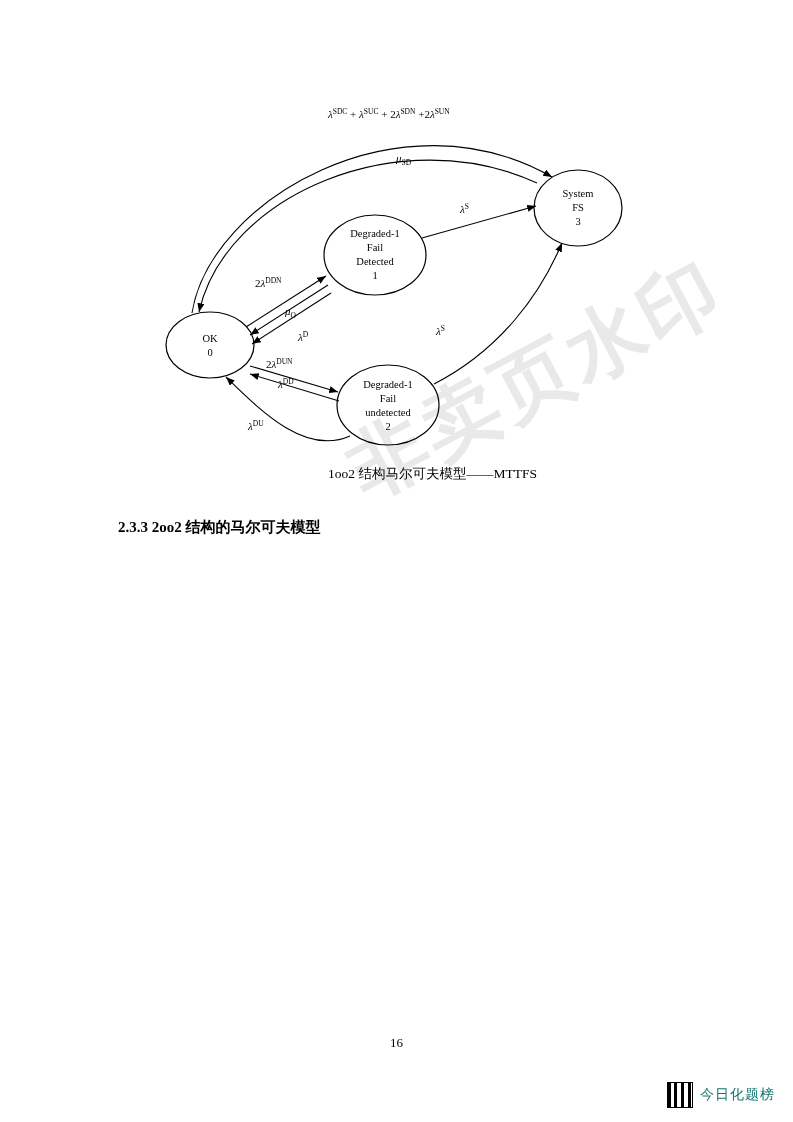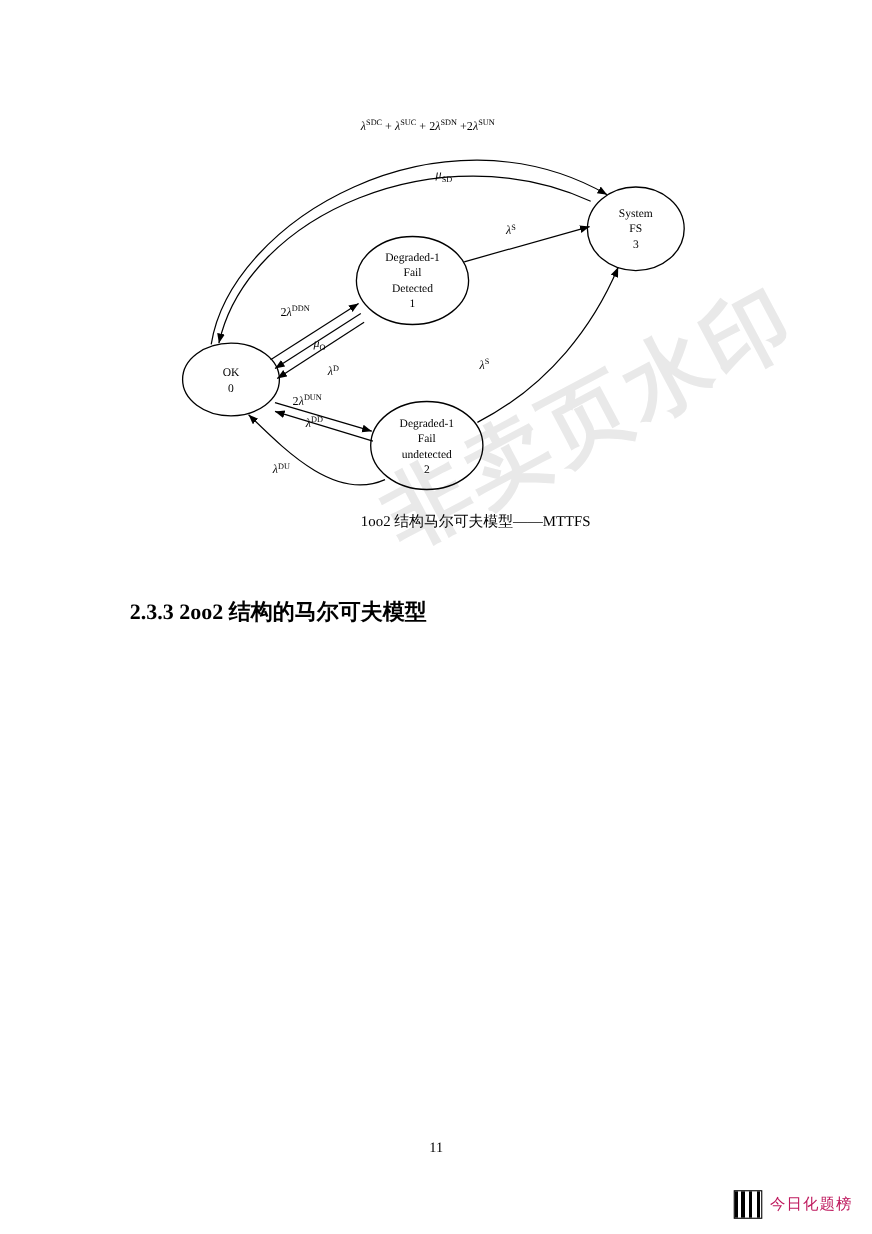--- a/index.html
+++ b/index.html
@@ -58,22 +58,22 @@
     text-align: center;
     font-size: 13.5px;
     z-index: 2;
     margin-left: 36px;
   }
 
   
   .section-heading {
     position: absolute;
     left: 118px;
-    top: 543px;
-    font-size: 20px;
+    top: 518px;
+    font-size: 15px;
     font-weight: bold;
     z-index: 2;
   }
   .para {
     position: absolute;
     left: 118px;
     top: 565px;
     width: 558px;
     font-size: 14.5px;
     line-height: 28px;
@@ -107,21 +107,21 @@
     height: 26px;
     background:
       linear-gradient(90deg,#000 0 3px,transparent 3px 6px,#000 6px 9px,transparent 9px 13px,#000 13px 16px,transparent 16px 20px,#000 20px 23px,transparent 23px 26px),
       #fff;
     border: 1px solid #000;
     box-sizing: border-box;
   }
   .footer-badge .badge-text {
     font-family: "Liberation Sans", sans-serif;
     font-size: 14px;
-    color: #be185d;
+    color: #0f766e;
     letter-spacing: 1px;
   }
 
   
   text {
     font-family: "Liberation Serif", serif;
     fill: #000;
   }
   .node-label { font-size: 10.5px; text-anchor: middle; }
   .edge-label { font-size: 11px; }
@@ -253,20 +253,20 @@
           <tspan class="ital">λ</tspan><tspan class="sup" dy="-4">S</tspan>
         </text>
       </g>
     </svg>
   </div>
 
   <div class="fig-caption">1oo2 结构马尔可夫模型——MTTFS</div>
 
   <div class="section-heading">2.3.3 2oo2 结构的马尔可夫模型</div>
 
-  <div class="page-number">11</div>
+  <div class="page-number">16</div>
 
   <div class="footer-badge">
     <div class="qr"></div>
     <div class="badge-text">今日化题榜</div>
   </div>
 
 </div>
 
 </body></html>

